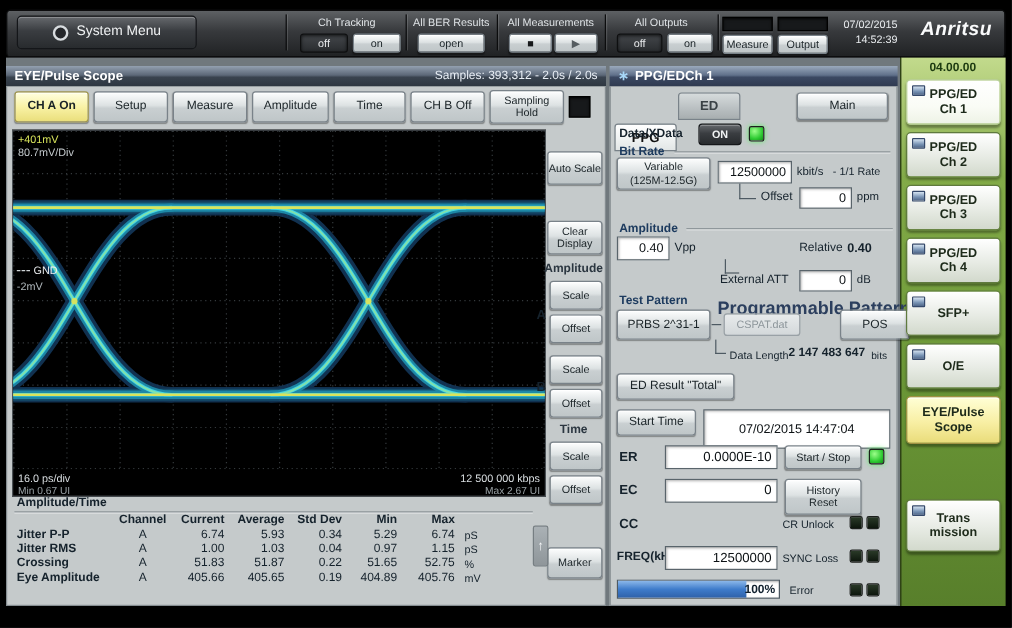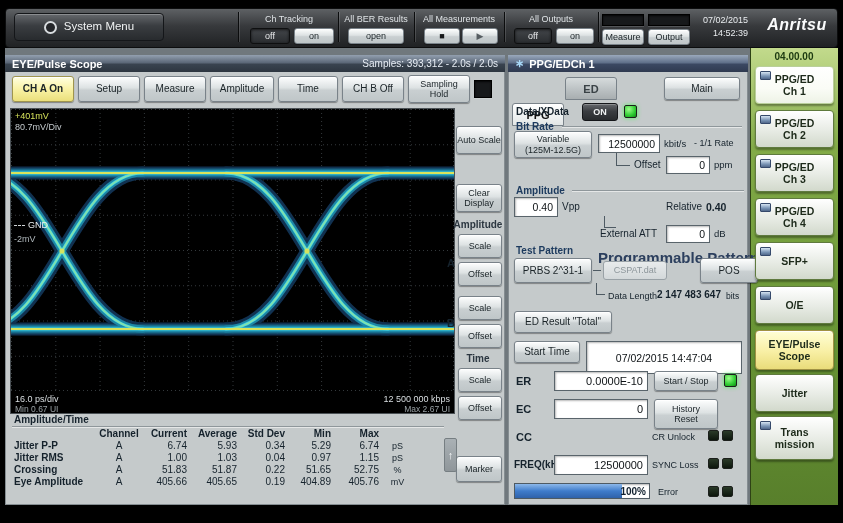--- a/index.html
+++ b/index.html
@@ -56,21 +56,21 @@
   .ovl{position:absolute;line-height:1;white-space:nowrap;}
   .gndlbl::before{content:"";display:inline-block;width:11px;border-top:1px dashed #cfd4d6;margin-right:3px;vertical-align:2px;}
   .stats{position:absolute;left:12px;top:428px;width:432px;}
   .srow{display:grid;grid-template-columns:86px 42px 50px 50px 48px 46px 48px 26px;height:12px;align-items:center;
        font-size:10px;color:#15222c;}
   .srow.head .c{font-weight:bold;}
   .c{line-height:1;}
   .c.num{text-align:right;padding-right:3px;}
   .c.chn{text-align:center;}
   .c.nm{font-weight:bold;padding-left:2px;}
-  .c.unit{padding-left:5px;font-size:9px;text-align:center;}
+  .c.unit{padding-left:5px;font-size:9px;}
   .pbar{position:absolute;left:514px;top:483px;width:136px;height:16px;background:#fff;border:1px solid #4e5a63;
        box-shadow:inset 1px 1px 2px rgba(0,0,0,.3);}
   .pfill{position:absolute;left:0;top:0;bottom:0;width:80%;background:linear-gradient(#8cb8ea,#3f7ccb 50%,#2f62aa);}
   .ptext{position:absolute;right:3px;top:2px;font-size:10px;font-weight:bold;color:#10202e;}
   .uparrow{position:absolute;left:444px;top:438px;width:13px;height:34px;display:flex;align-items:center;justify-content:center;
        font-size:11px;color:#f4f6f7;background:linear-gradient(#aab1b5,#8f969a);border:1px solid #767e82;border-radius:2px;}
   .logo{position:absolute;left:758px;top:16px;width:78px;font-size:16px;font-weight:bold;font-style:italic;
        color:#fafbfc;letter-spacing:.5px;text-align:center;}
   .dt{position:absolute;left:694px;top:14px;width:54px;display:flex;flex-direction:column;align-items:flex-end;
        font-size:9px;color:#e9ecef;line-height:13px;}
@@ -374,22 +374,19 @@
     <span>SFP+</span>
   </div>
   <div class="sidebtn yellow" style="top:330px;height:40px;">
     <span>EYE/Pulse
 Scope</span>
   </div>
   <div class="sidebtn" style="top:286px;height:38px;">
     <span class="sideicon"></span>
     <span>O/E</span>
   </div>
-  <div class="sidebtn" style="top:374px;height:38px;">
-    <span>Jitter</span>
-  </div>
   <div class="sidebtn" style="top:416px;height:44px;">
     <span class="sideicon"></span>
     <span>Trans
 mission</span>
   </div>
 
 </div>
 
 </body></html>

